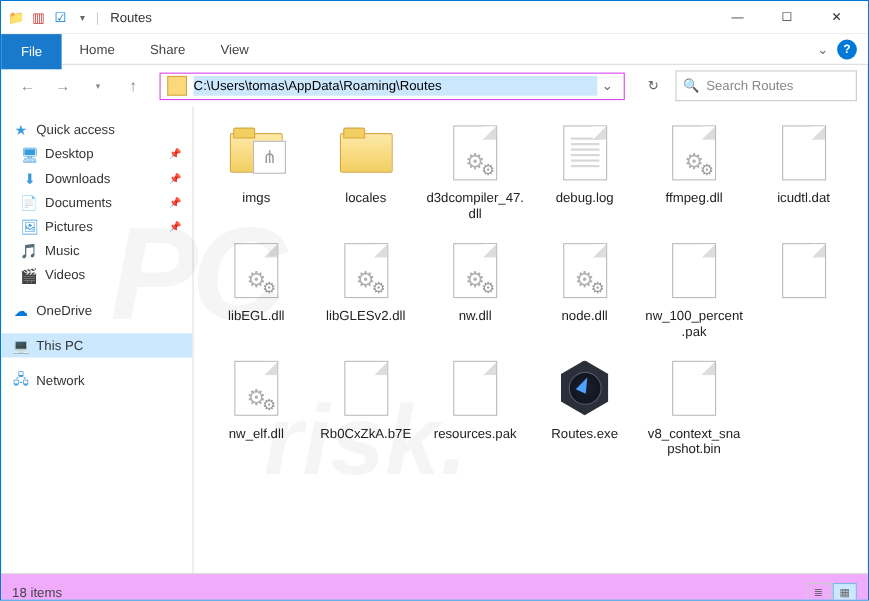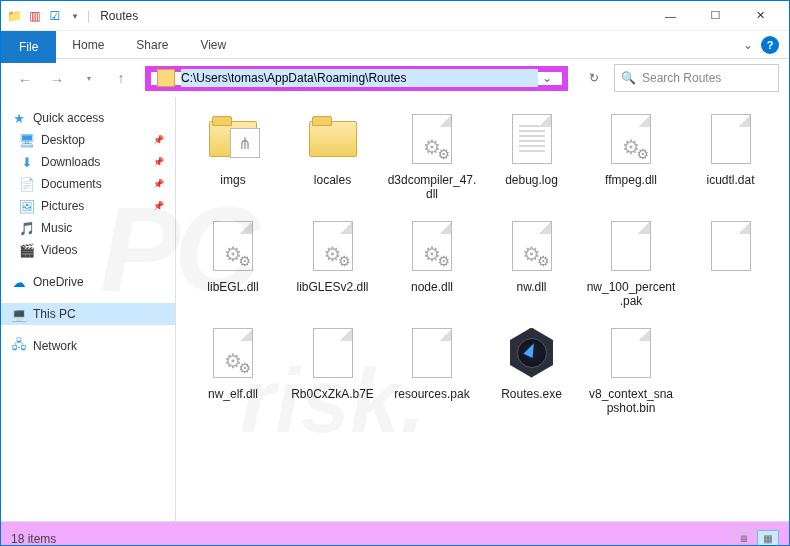--- a/index.html
+++ b/index.html
@@ -19,21 +19,21 @@
 .file-tab { background: #1979ca; color: #fff; padding: 16px 18px; display: flex; align-items: center; font-size: 12px; }
 .ribbon-tab { padding: 0 16px; display: flex; align-items: center; color: #444; font-size: 12px; }
 .ribbon-right { margin-left: auto; display: flex; align-items: center; gap: 8px; padding-right: 10px; }
 .chevron { color: #666; font-size: 12px; }
 .help-circle { width: 18px; height: 18px; border-radius: 50%; background: #0078d7; color: #fff; display: flex; align-items: center; justify-content: center; font-size: 11px; font-weight: bold; }
 
 
 .navbar { height: 38px; display: flex; align-items: center; padding: 4px 10px; gap: 4px; }
 .nav-btn { width: 28px; height: 28px; display: flex; align-items: center; justify-content: center; color: #888; font-size: 14px; }
 .nav-drop { font-size: 8px; color: #888; }
-.address-box { flex: 1; height: 25px; border: 6px solid #d946ef; display: flex; align-items: center; padding: 2px 6px; margin: 0 6px; }
+.address-box { flex: 1; height: 25px; border: 1px solid #d946ef; display: flex; align-items: center; padding: 2px 6px; margin: 0 6px; }
 .address-icon { width: 18px; height: 18px; background: #fcd87c; border: 1px solid #d6a840; margin-right: 6px; }
 .address-text { flex: 1; color: #000; font-size: 12px; background: #cce8ff; padding: 2px 0; }
 .address-drop { color: #666; padding: 0 4px; }
 .refresh-btn { width: 32px; height: 28px; display: flex; align-items: center; justify-content: center; color: #666; }
 .search-box { width: 165px; height: 28px; border: 1px solid #ccc; display: flex; align-items: center; padding: 0 6px; color: #888; }
 .search-icon-s { margin-right: 6px; }
 
 
 .content { display: flex; height: 424px; }
 .sidebar { width: 175px; border-right: 1px solid #e0e0e0; padding: 10px 0; overflow-y: auto; }
@@ -237,29 +237,29 @@
             </div>
           </div>
           <div class="file-label">libGLESv2.dll</div>
         </div>
         <div class="file-item">
           <div class="file-icon-wrap">
             <div class="doc-ic">
               <div class="gear-ic"></div>
             </div>
           </div>
+          <div class="file-label">nw.dll</div>
+        </div>
+        <div class="file-item">
+          <div class="file-icon-wrap">
+            <div class="doc-ic">
+              <div class="gear-ic"></div>
+            </div>
+          </div>
           <div class="file-label">node.dll</div>
-        </div>
-        <div class="file-item">
-          <div class="file-icon-wrap">
-            <div class="doc-ic">
-              <div class="gear-ic"></div>
-            </div>
-          </div>
-          <div class="file-label">nw.dll</div>
         </div>
         <div class="file-item">
           <div class="file-icon-wrap">
             <div class="doc-ic"></div>
           </div>
           <div class="file-label">nw_100_percent.pak</div>
         </div>
         <div class="file-item">
           <div class="file-icon-wrap">
             <div class="doc-ic"></div>

